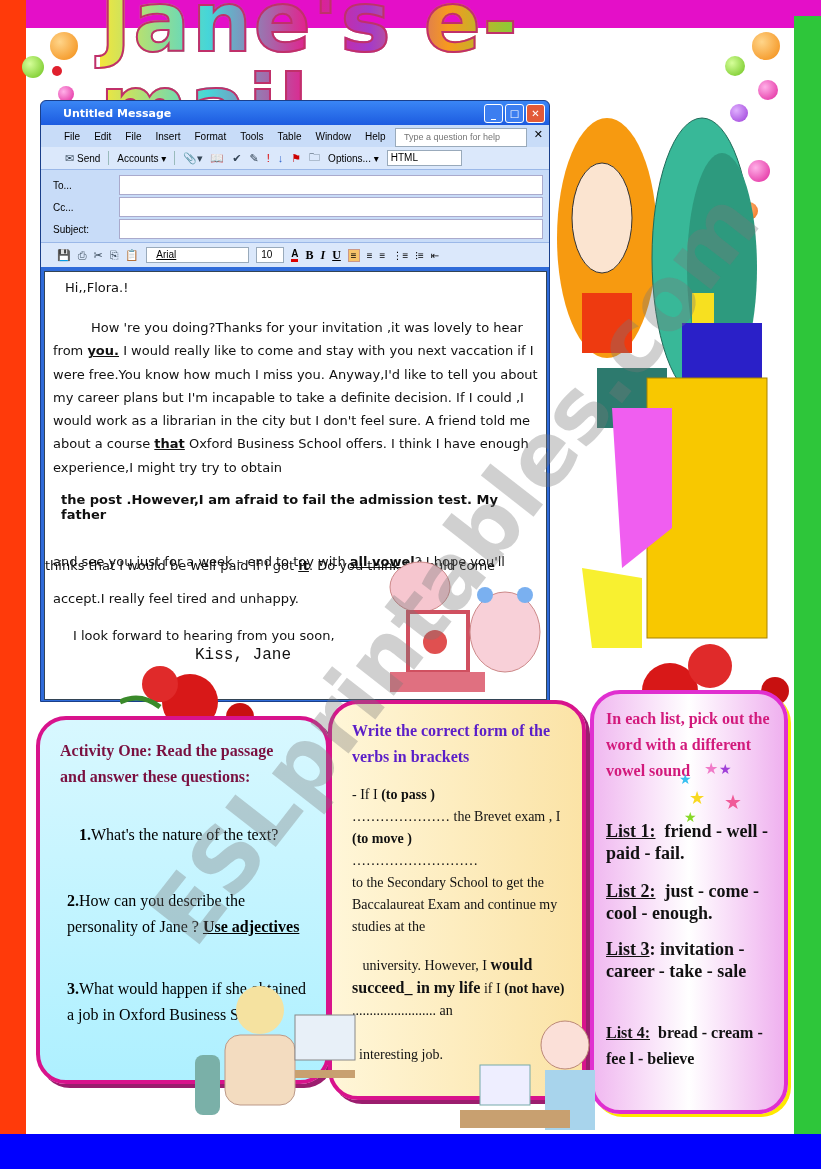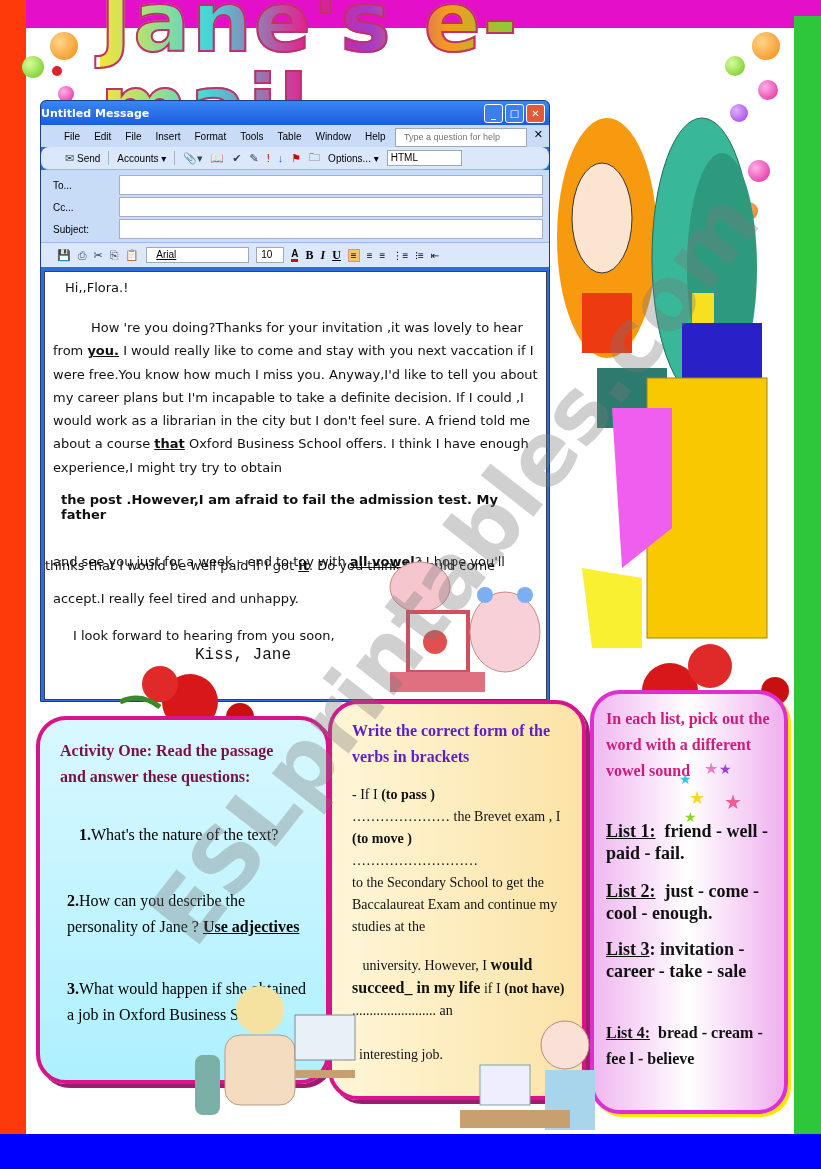--- a/index.html
+++ b/index.html
@@ -11,29 +11,29 @@
 
   
   .title{position:absolute;left:100px;top:14px;width:600px;height:100px;display:flex;align-items:center;justify-content:center;}
   .title span{font-family:"DejaVu Sans",sans-serif;font-weight:bold;font-size:84px;letter-spacing:2px;-webkit-text-stroke:2px #c0306a;line-height:1;}
 
   
   .bubble{position:absolute;border-radius:50%;}
 
   
   .win{position:absolute;left:40px;top:100px;width:508px;height:600px;background:#2f6bd9;border:1px solid #1a3f8a;border-radius:6px 6px 0 0;}
-  .win-title{height:24px;background:linear-gradient(#3a86f5,#1c5be0);color:#fff;font-family:"DejaVu Sans",sans-serif;font-weight:bold;font-size:11px;display:flex;align-items:center;border-radius:6px 6px 0 0;position:relative;}
+  .win-title{height:24px;background:linear-gradient(#3a86f5,#1c5be0);color:#fff;font-family:"DejaVu Sans",sans-serif;font-weight:bold;font-size:11px;display:flex;align-items:center;padding-left:22px;border-radius:6px 6px 0 0;position:relative;}
   .win-btns{position:absolute;right:4px;top:3px;display:flex;gap:2px;}
   .win-btn{width:17px;height:17px;border:1px solid #fff;border-radius:3px;background:#3c7ef0;color:#fff;font-size:10px;display:flex;align-items:center;justify-content:center;}
   .win-btn.close{background:#e25a38;}
   .menubar{height:22px;background:#c8dcf8;display:flex;align-items:center;font-family:"Liberation Sans",sans-serif;font-size:10px;color:#000;padding-left:16px;gap:0;position:relative;}
   .menubar .mi{padding:0 7px;}
   .help-box{position:absolute;right:22px;top:3px;width:120px;height:15px;background:#fff;border:1px solid #9ab;color:#999;font-size:9px;line-height:15px;padding-left:8px;}
   .help-close{position:absolute;right:6px;top:3px;font-size:11px;}
-  .toolbar{height:22px;background:#dbe8fb;display:flex;align-items:center;font-family:"Liberation Sans",sans-serif;font-size:10px;padding-left:24px;gap:8px;border-bottom:1px solid #9bb8e8;border-radius:8px;}
+  .toolbar{height:22px;background:#dbe8fb;display:flex;align-items:center;font-family:"Liberation Sans",sans-serif;font-size:10px;padding-left:24px;gap:8px;border-bottom:1px solid #9bb8e8;}
   .tb-sep{width:1px;height:14px;background:#9bb;}
   .tb-ic{font-size:11px;color:#345;}
   .format-box{background:#fff;border:1px solid #9ab;width:70px;height:14px;line-height:14px;padding-left:3px;}
   .fields{background:#c8dcf8;padding:4px 6px 2px 12px;}
   .frow{display:flex;align-items:center;height:22px;font-family:"Liberation Sans",sans-serif;font-size:10px;}
   .flabel{width:66px;}
   .finput{flex:1;height:16px;background:#fff;border:1px solid #aac;}
   .fmtbar{height:24px;background:#dbe8fb;display:flex;align-items:center;gap:7px;padding-left:16px;font-family:"Liberation Sans",sans-serif;font-size:10px;border-top:1px solid #9bb8e8;}
   .font-box{background:#fff;border:1px solid #9ab;width:92px;height:14px;line-height:14px;padding-left:9px;text-decoration:underline;}
   .size-box{background:#fff;border:1px solid #9ab;width:22px;height:14px;line-height:14px;padding-left:4px;}

